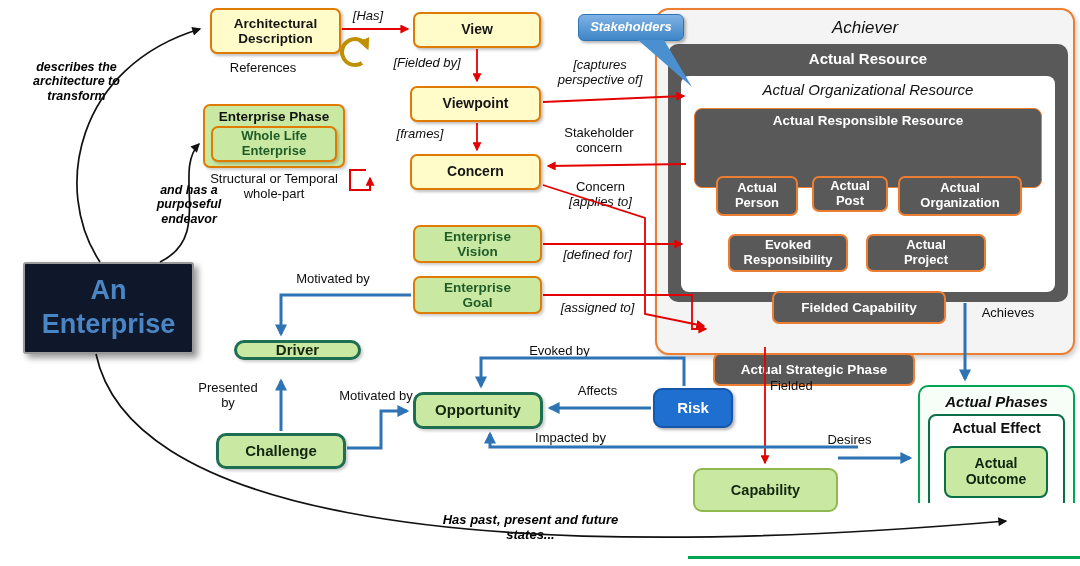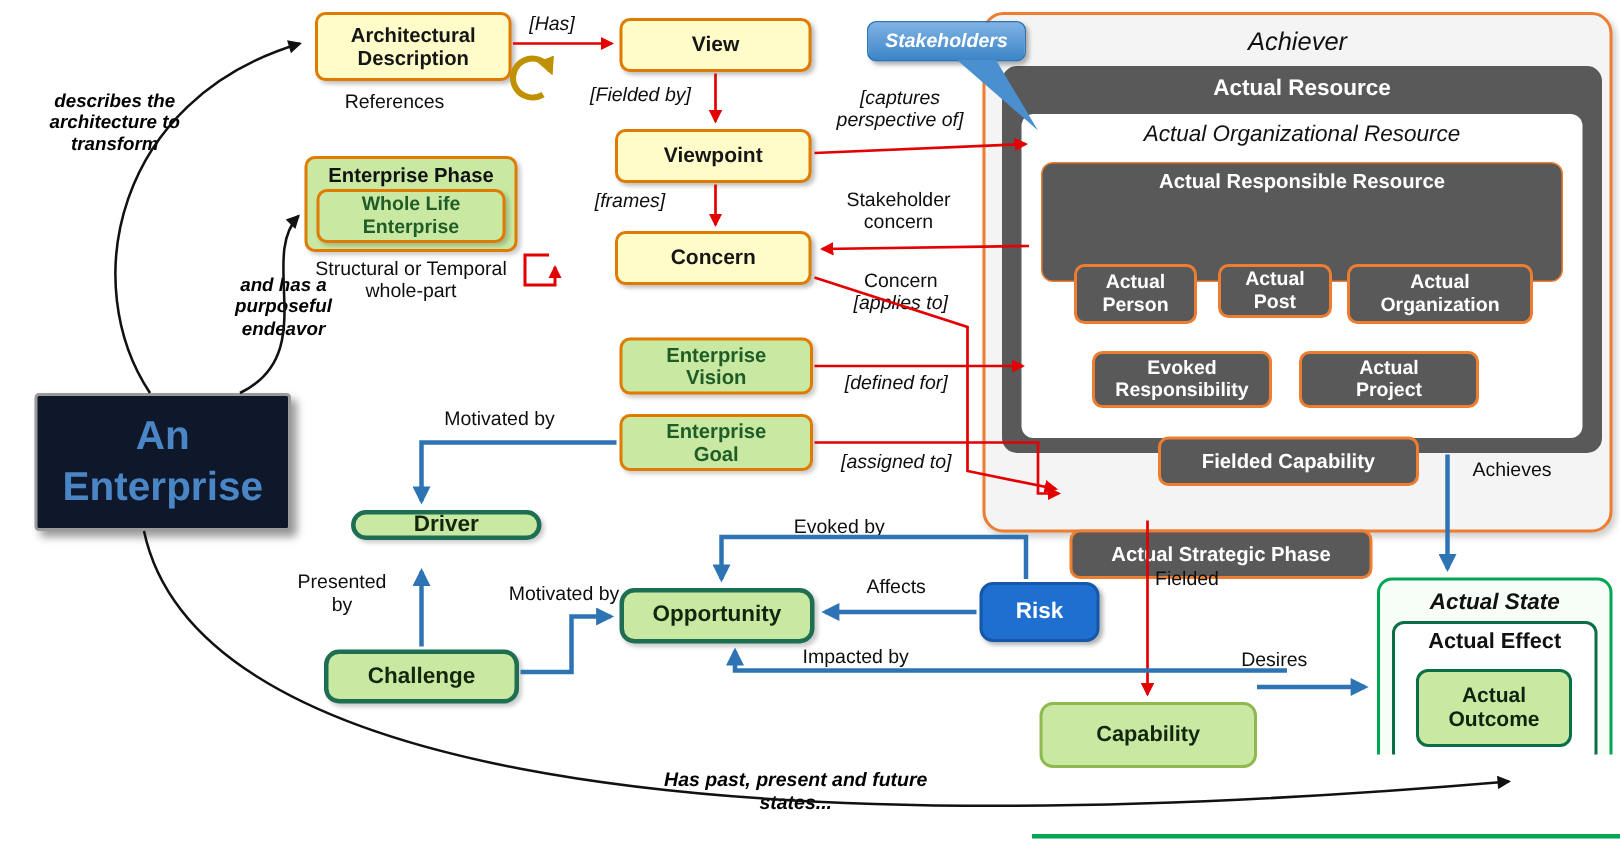--- a/index.html
+++ b/index.html
@@ -76,21 +76,21 @@
   <div class="box tealgreen" style="left:216px;top:433px;width:130px;height:36px;">Challenge</div>
   <div class="box tealgreen" style="left:413px;top:392px;width:130px;height:37px;">Opportunity</div>
 
   <div class="box" style="left:653px;top:388px;width:80px;height:40px;background:var(--risk_blue,#1E6FD0);border:2px solid #1557A8;border-radius:9px;color:#fff;font-size:15px;box-shadow:2px 2px 3px rgba(0,0,0,.3);">Risk</div>
 
   <div class="box" style="left:693px;top:468px;width:145px;height:44px;background:var(--green_fill,#C9E9A3);border:2px solid #8FB94F;border-radius:9px;color:#14270E;font-size:14.5px;font-weight:bold;">Capability</div>
 
   <div class="box" style="left:8px;top:262px;width:171px;height:92px;background:#0f172a;border:2px solid #9A9A9A;border-radius:3px;color:var(--enterprise_text_blue,#4A86C6);font-size:27px;font-weight:bold;line-height:1.25;padding:0 24px;box-shadow:4px 4px 6px rgba(0,0,0,.4);margin-left:15px;">An Enterprise</div>
 
   <div style="position:absolute;left:918px;top:385px;width:157px;height:128px;background:#F7FDF7;border:2.5px solid var(--state_green,#00A651);border-radius:10px;">
-    <div class="ctitle it" style="top:6px;font-size:15px;color:#111;">Actual State</div>
+    <div class="ctitle it" style="top:6px;font-size:15px;color:#111;">Actual Phases</div>
   </div>
   <div style="position:absolute;left:928px;top:414px;width:137px;height:96px;background:#ffffff;border:2.5px solid var(--effect_green,#0A6E46);border-radius:8px;">
     <div class="ctitle" style="top:4px;font-size:14.5px;color:#111;">Actual Effect</div>
   </div>
   <div class="box" style="left:944px;top:446px;width:104px;height:52px;background:var(--green_fill,#C9E9A3);border:2.5px solid var(--effect_green,#0A6E46);border-radius:8px;color:#0D250F;font-size:14px;font-weight:bold;padding:0 14px;">Actual Outcome</div>
 
   <div style="position:absolute;left:688px;top:556px;width:392px;height:3px;background:var(--state_green,#00A651);"></div>
 
   <div class="patch" style="left:908px;top:503px;width:172px;height:45px;"></div>
 

